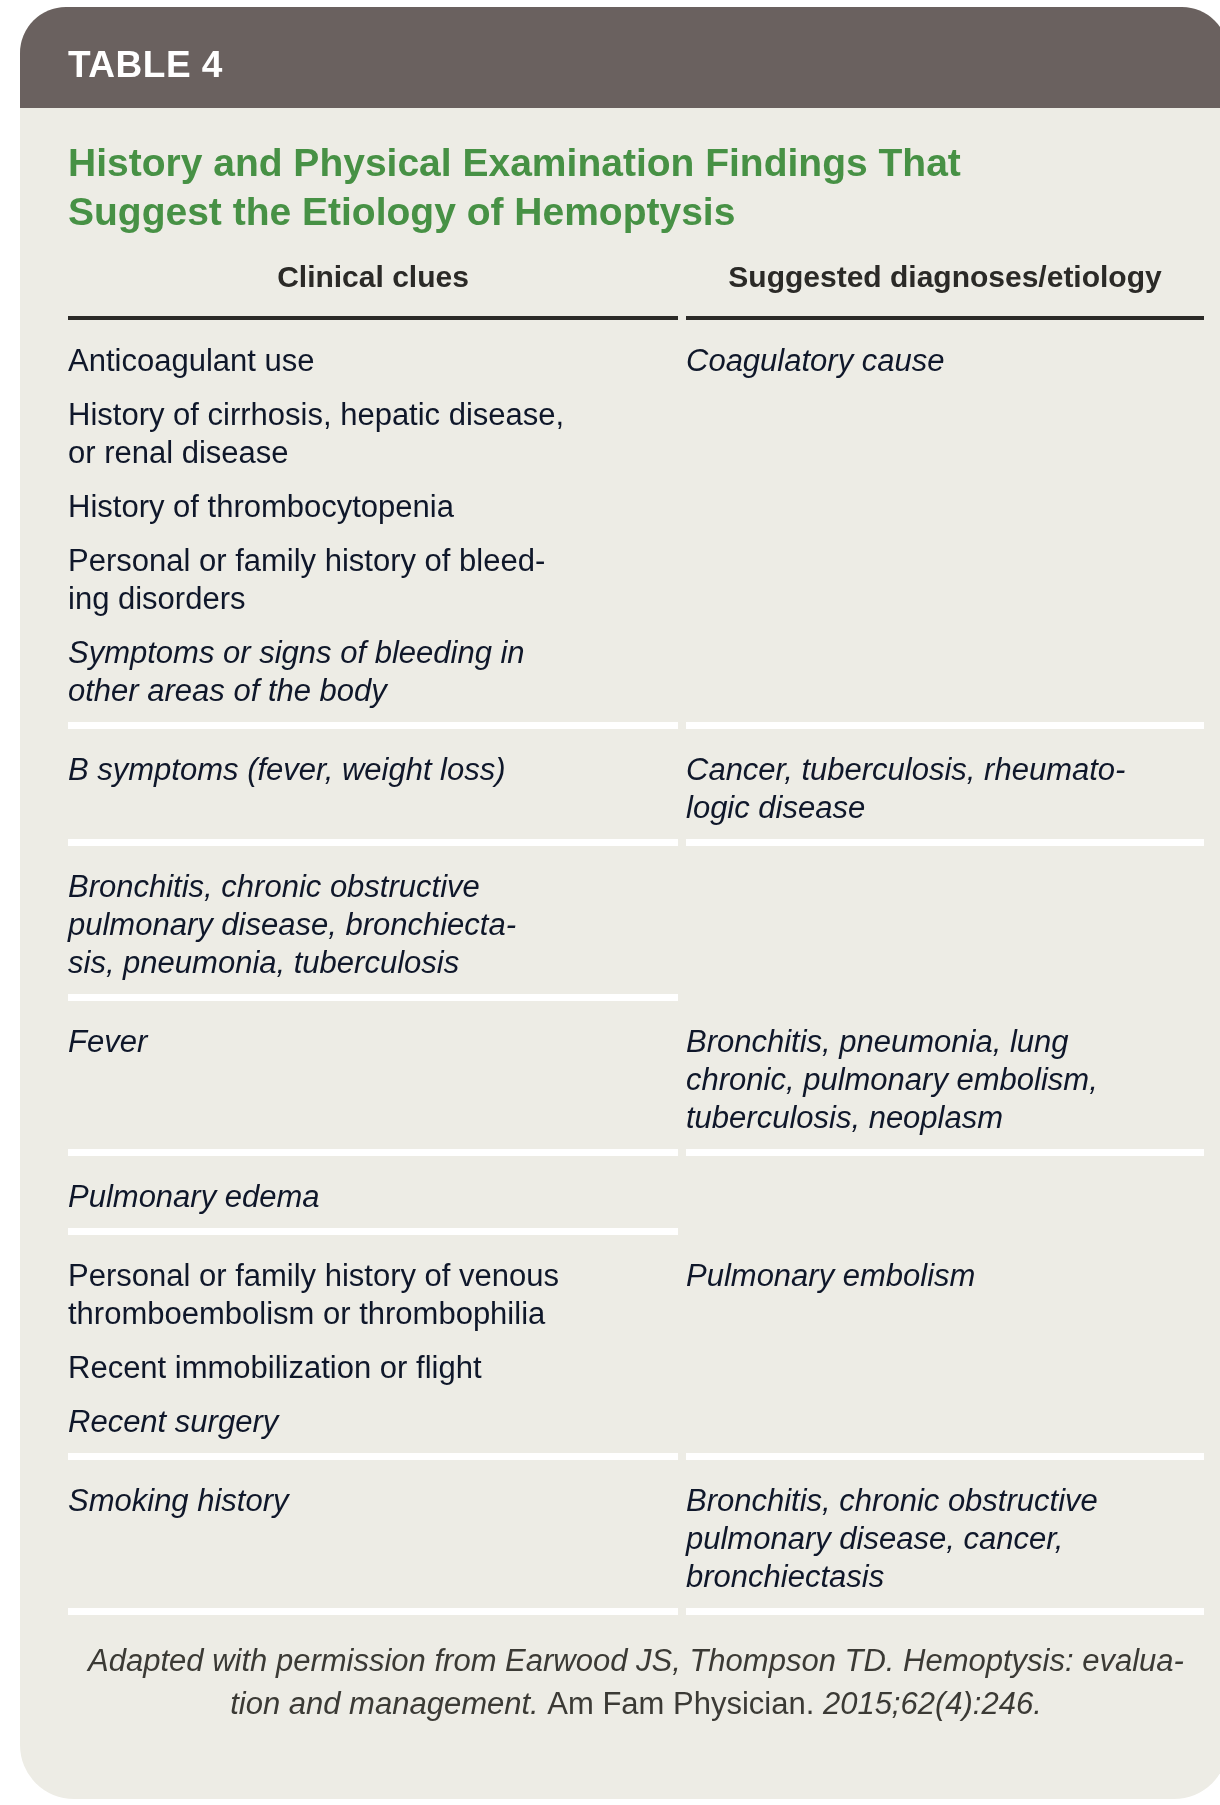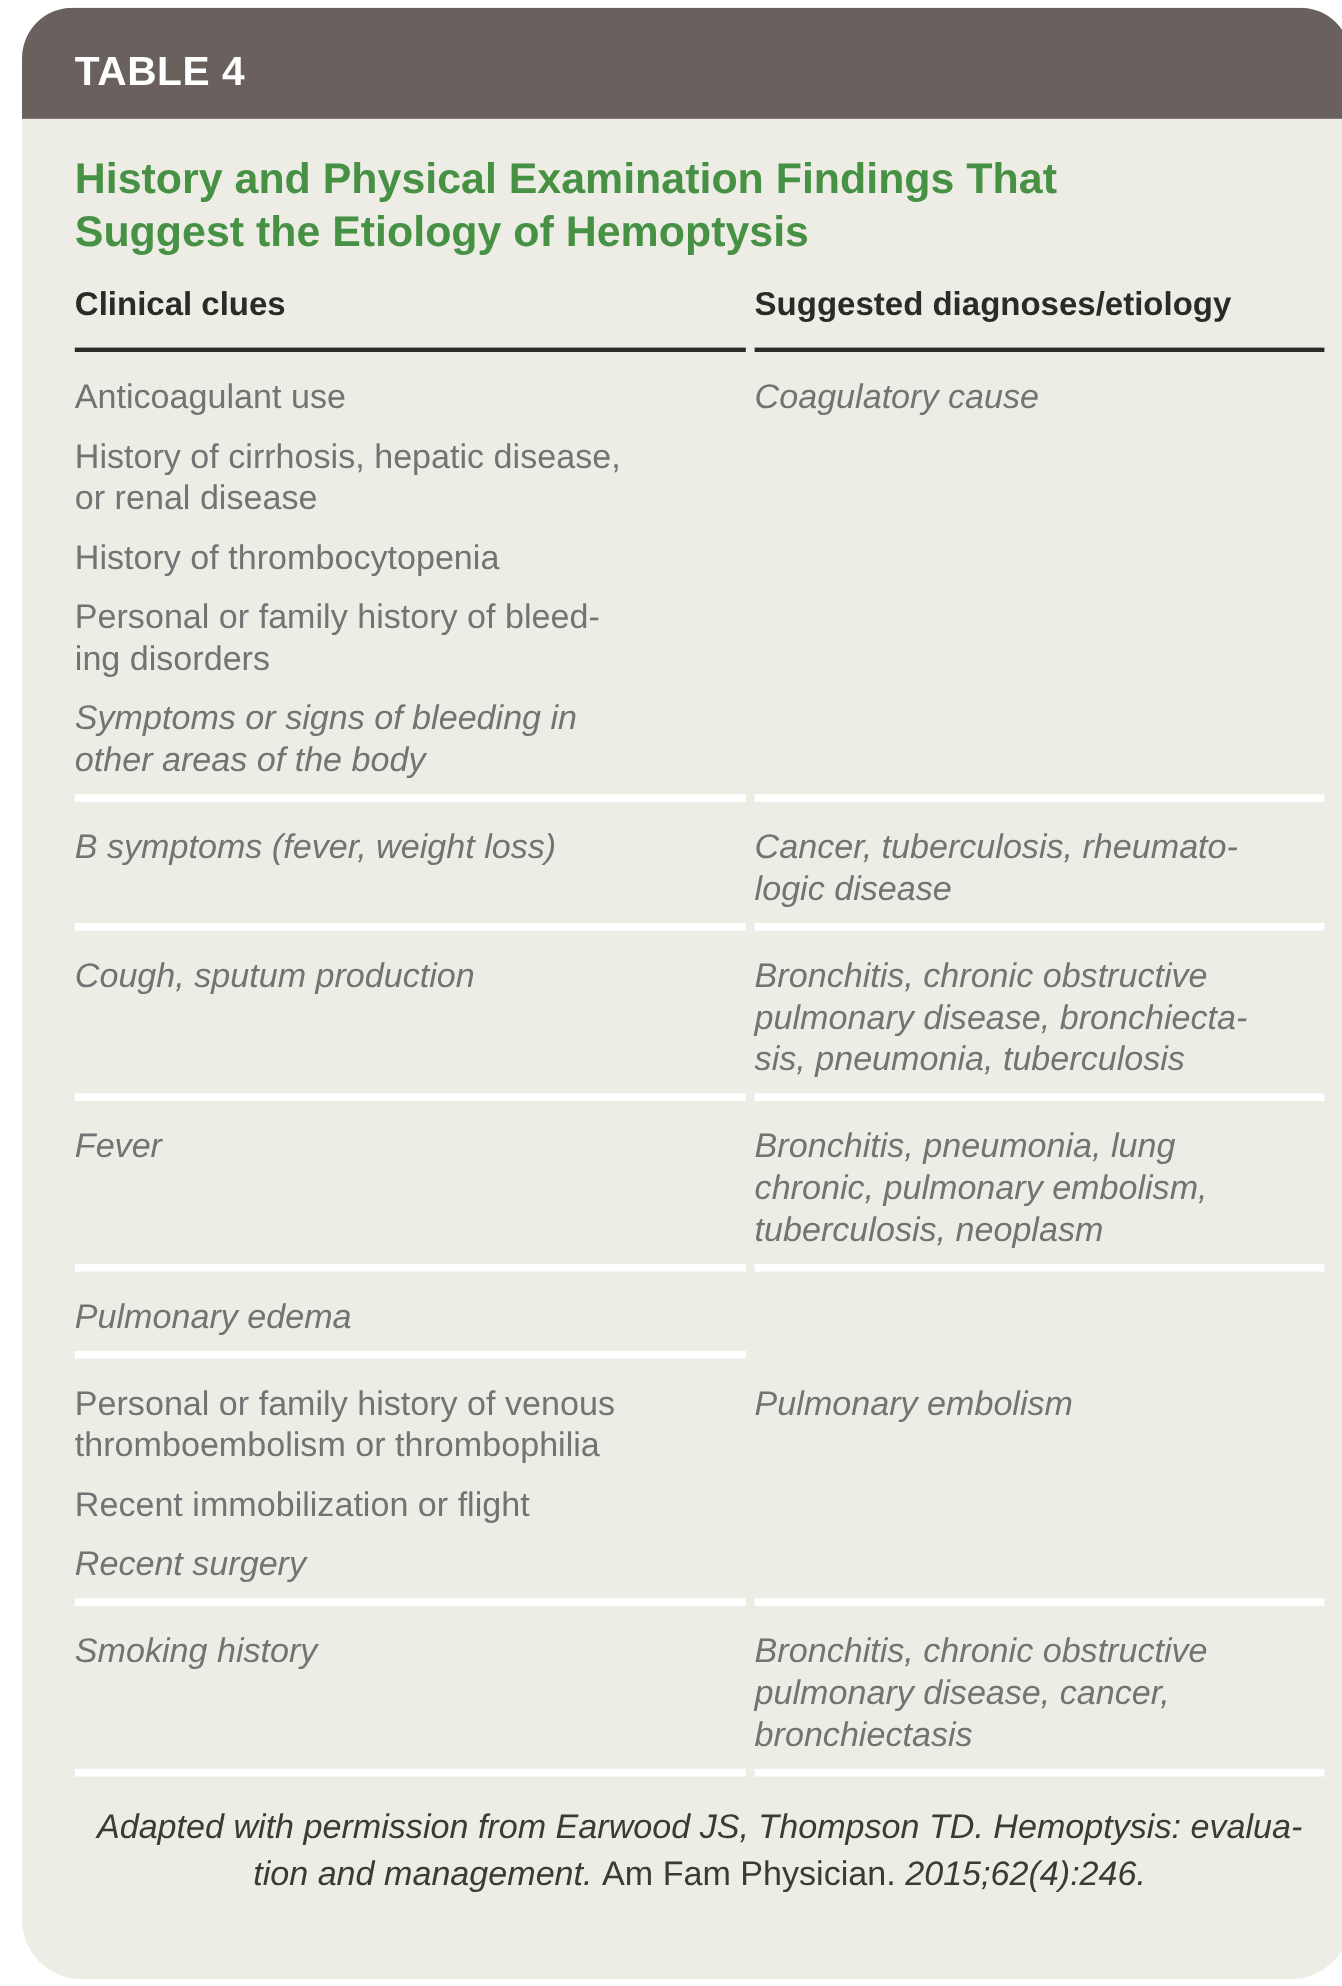--- a/index.html
+++ b/index.html
@@ -51,34 +51,35 @@
     font-weight: 700;
     white-space: pre-line;
   }
   .grid {
     display: grid;
     grid-template-columns: 610px 1fr;
     column-gap: 8px;
   }
   .header-row {
     margin-top: 24px;
+    text-align: center;
   }
   .header-cell {
     font-size: 30px;
     font-weight: 700;
     color: #2b2a27;
     padding-bottom: 22px;
     border-bottom: 4px solid #2b2a27;
   }
   .cell {
     padding: 22px 0 12px 0;
     border-bottom: 7px solid #ffffff;
     font-size: 31px;
     line-height: 38px;
-    color: #737373;
+    color: #0f172a;
   }
   .cell p {
     margin: 0 0 16px 0;
     white-space: pre-line;
   }
   .cell p:last-child {
     margin-bottom: 0;
     font-style: italic;
   }
   .footer {
@@ -134,23 +135,20 @@
           <p>B symptoms (fever, weight loss)</p>
         </div>
         <div class="cell">
           <p>Cancer, tuberculosis, rheumato-
 logic disease</p>
         </div>
       </div>
 
       <div class="grid row">
         <div class="cell">
-          <p>Cough, sputum production</p>
-        </div>
-        <div class="cell">
           <p>Bronchitis, chronic obstructive
 pulmonary disease, bronchiecta-
 sis, pneumonia, tuberculosis</p>
         </div>
       </div>
 
       <div class="grid row">
         <div class="cell">
           <p>Fever</p>
         </div>

